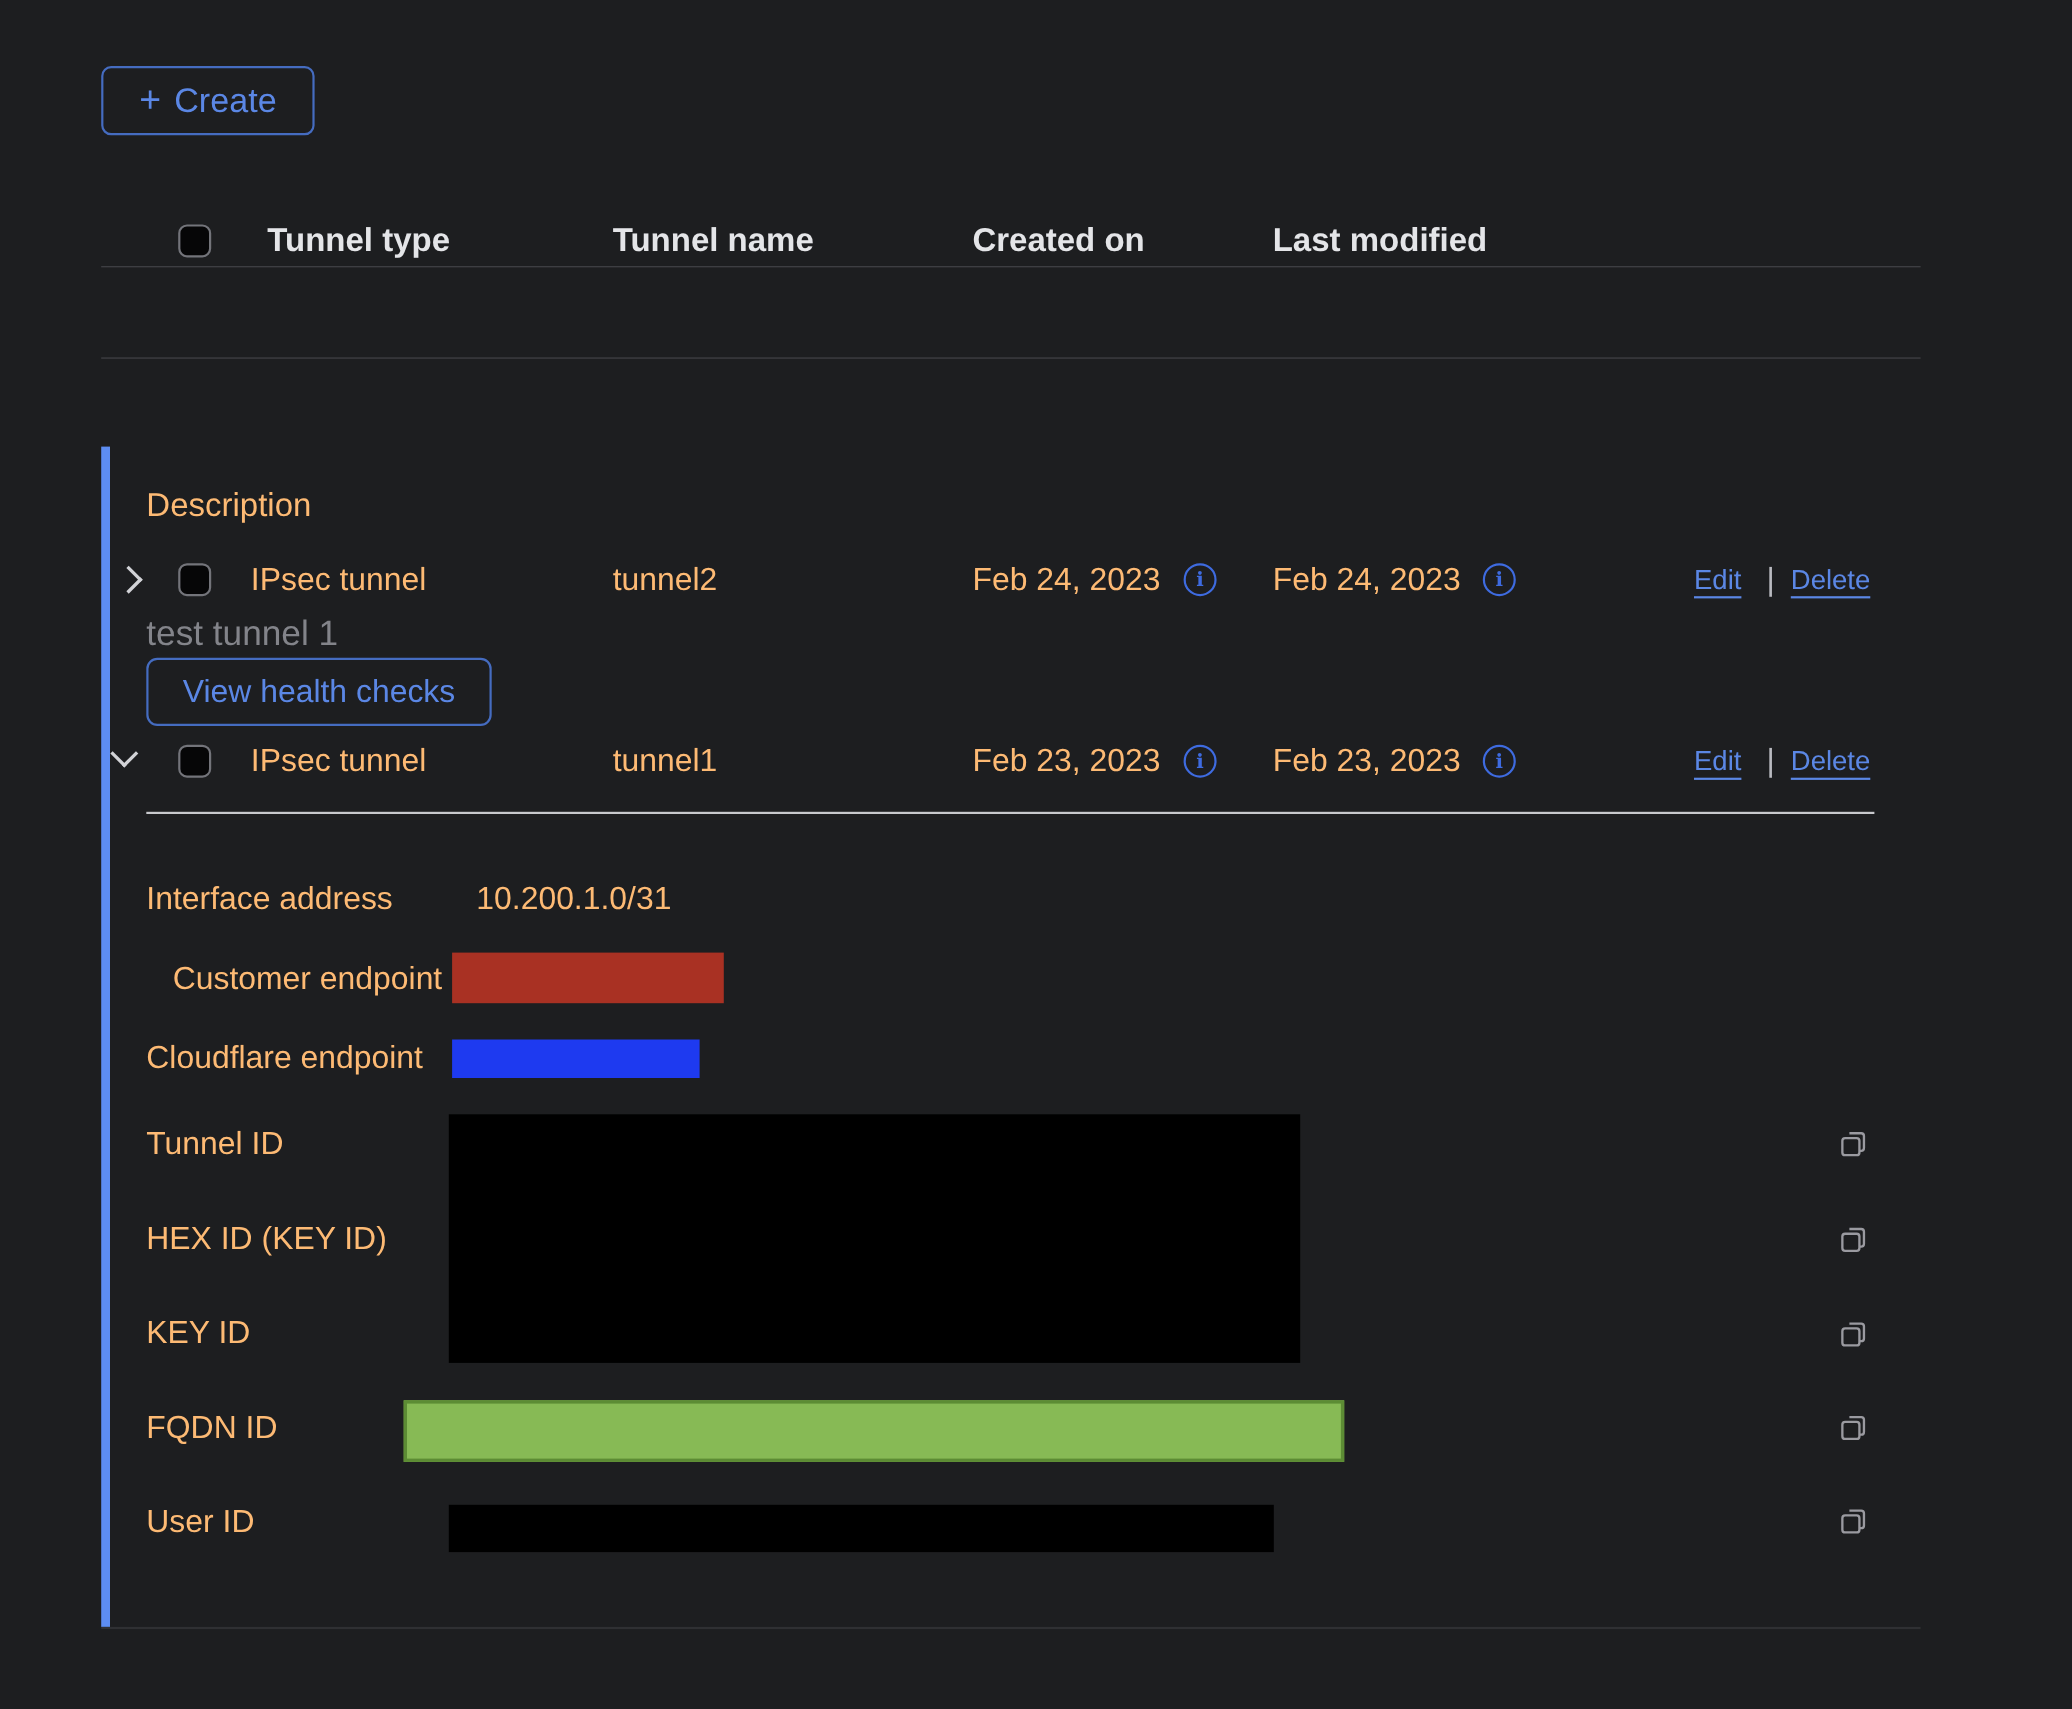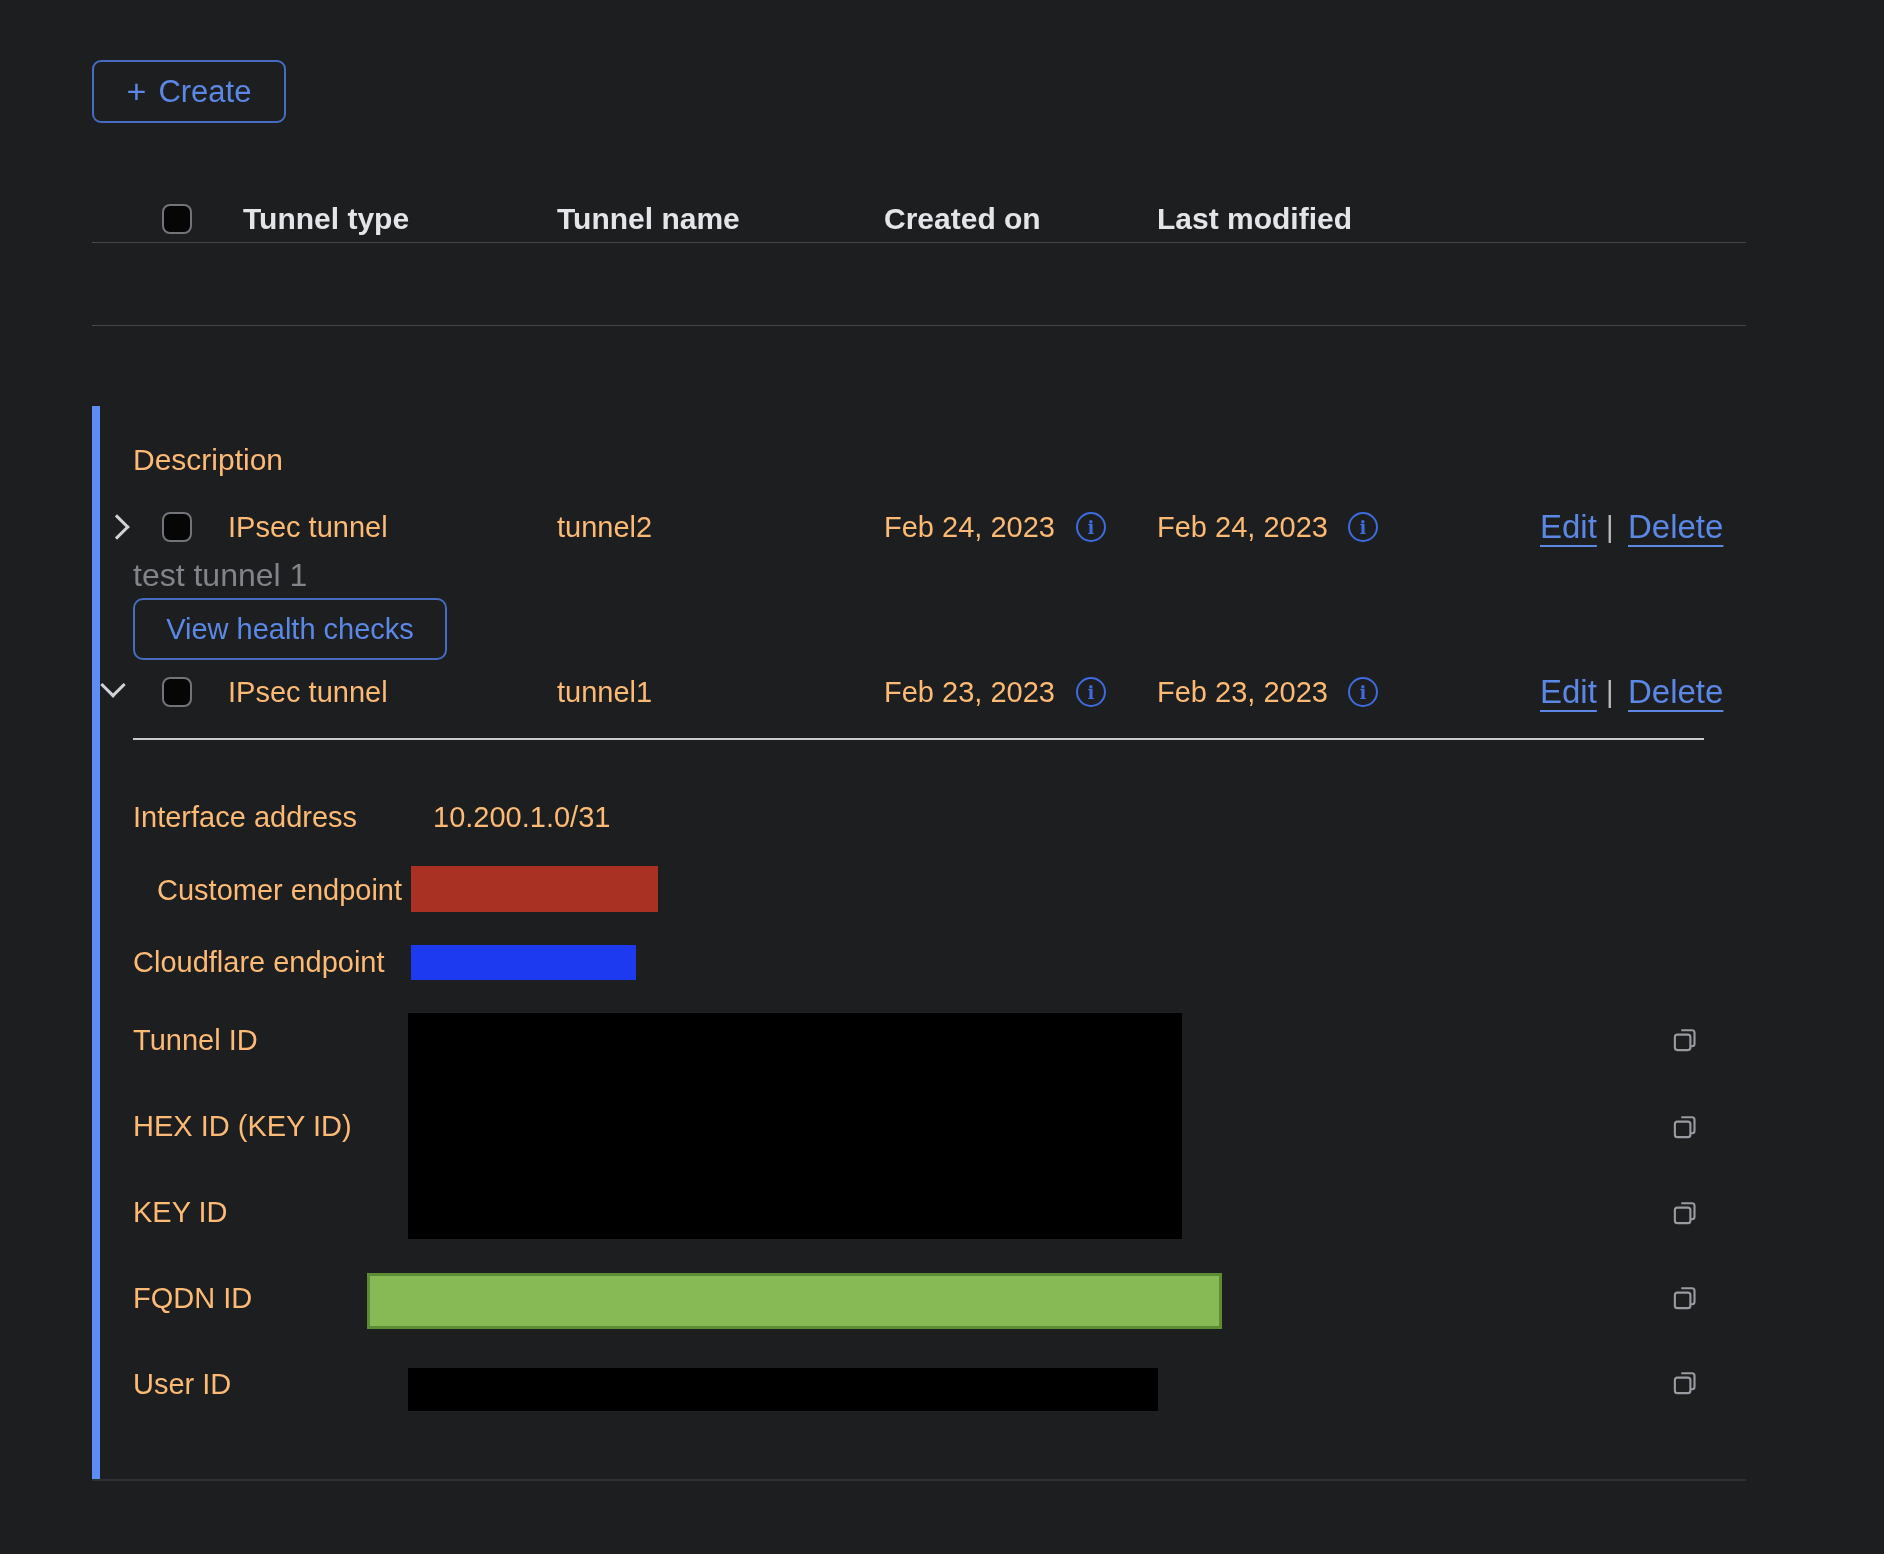--- a/index.html
+++ b/index.html
@@ -2,21 +2,21 @@
 <html><head>
 <meta charset="utf-8">
 <style>
   html,body{margin:0;padding:0;background:#1d1e20;}
   .screen{position:relative;width:1884px;height:1554px;background:#1d1e20;overflow:hidden;
           font-family:"Liberation Sans","DejaVu Sans",sans-serif;-webkit-font-smoothing:antialiased;}
   .abs{position:absolute;}
   .txt{color:#fdba74;font-size:29px;line-height:40px;white-space:nowrap;}
   .th{color:#e4e5e8;font-size:30px;line-height:40px;font-weight:700;white-space:nowrap;}
   .muted{color:#83848a;}
-  .link{color:#5b87e5;font-size:33px;line-height:40px;text-decoration:underline;
+  .link{color:#5b87e5;font-size:25px;line-height:40px;text-decoration:underline;
         text-underline-offset:7px;text-decoration-thickness:2px;cursor:pointer;white-space:nowrap;}
   .sep{color:#b9bac0;font-size:29px;line-height:40px;}
   .btn{display:flex;align-items:center;justify-content:center;gap:12px;box-sizing:border-box;
        background:transparent;border:2px solid #456cc0;border-radius:9px;color:#5b87e5;cursor:pointer;}
   .checkbox{width:30px;height:30px;box-sizing:border-box;border:2px solid #73747a;border-radius:8px;
             background:#060607;cursor:pointer;}
   .chev{width:15px;height:15px;border-right:3px solid #d2d3d7;border-bottom:3px solid #d2d3d7;cursor:pointer;}
   .chev-right{transform:rotate(-45deg);}
   .chev-down{transform:rotate(45deg);}
   .divider{height:1px;background:#46474b;}

